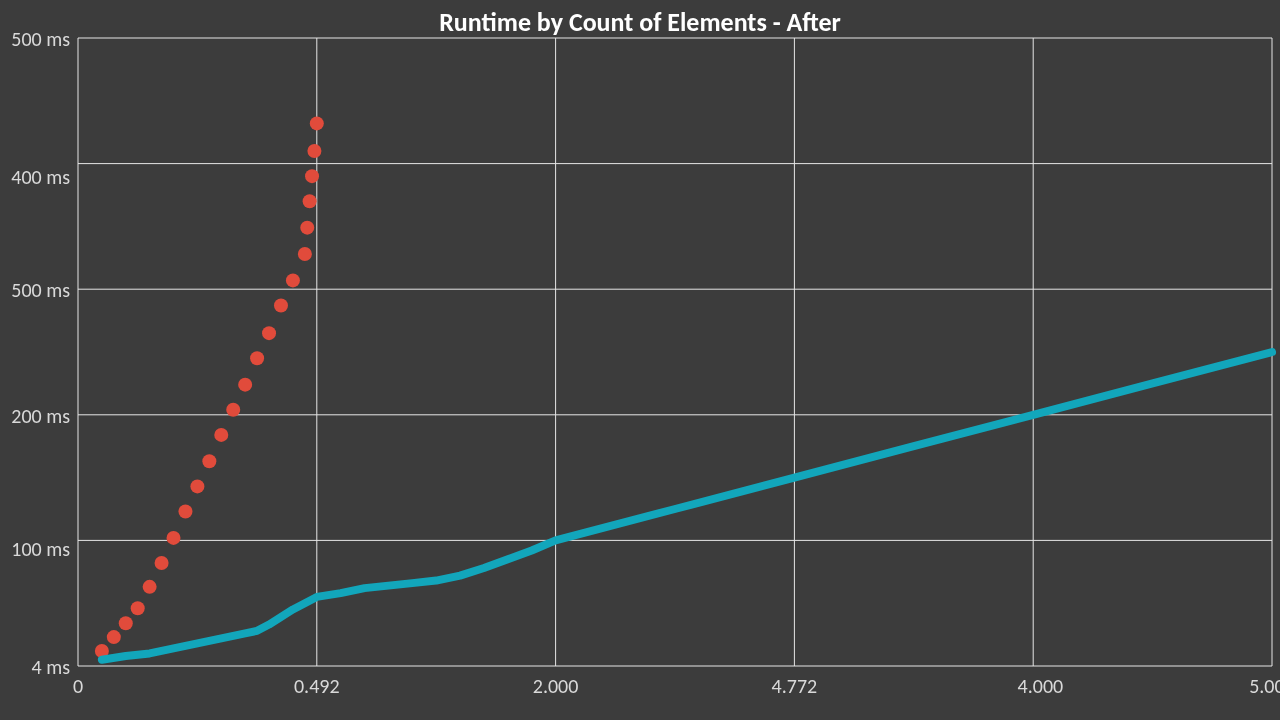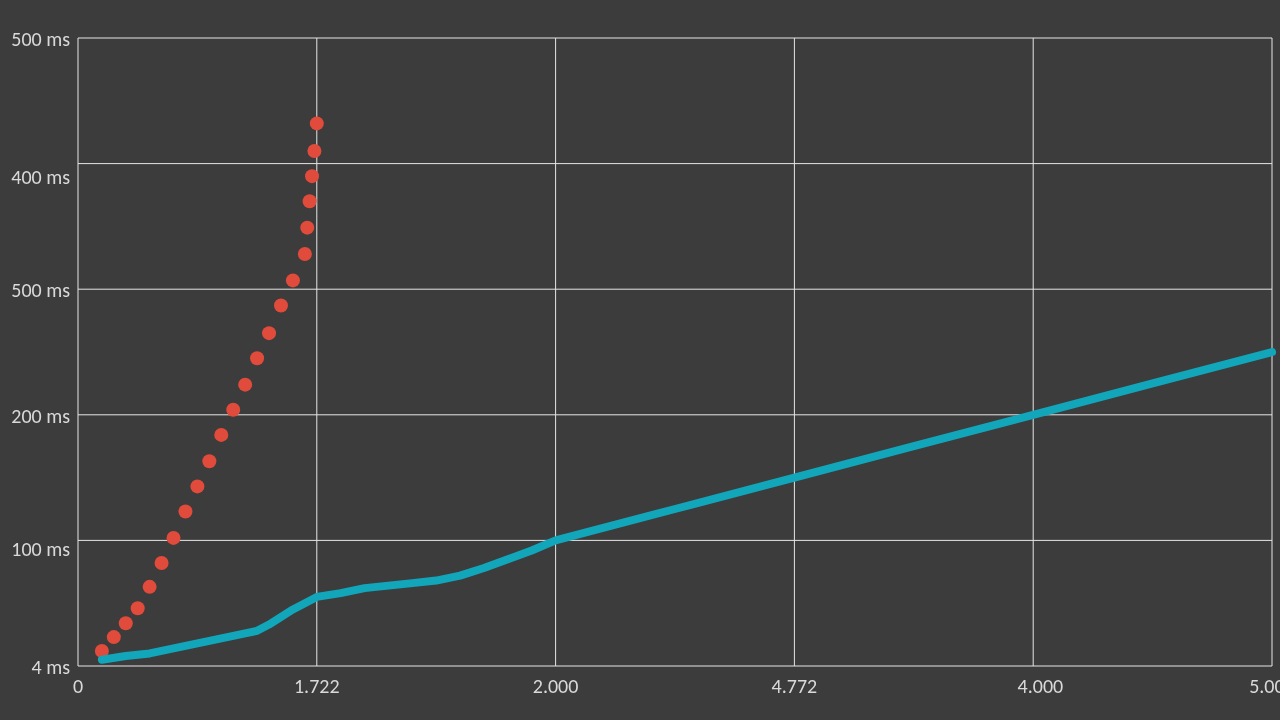--- a/index.html
+++ b/index.html
@@ -31,20 +31,21 @@
     color: #d9d9d9;
     font-size: 20px;
     white-space: nowrap;
   }
   svg { display: block; }
 </style>
 </head>
 <body>
 
 <div class="chart-wrap">
+  <div class="title">Runtime by Count of Elements - After</div>
   <svg id="chart-svg" width="1280" height="720">
       <g>
         <line x1="78" y1="38" x2="78" y2="666" stroke="#e6e6e6" stroke-width="1"></line>
         <line x1="316.8" y1="38" x2="316.8" y2="666" stroke="#e6e6e6" stroke-width="1"></line>
         <line x1="555.6" y1="38" x2="555.6" y2="666" stroke="#e6e6e6" stroke-width="1"></line>
         <line x1="794.4" y1="38" x2="794.4" y2="666" stroke="#e6e6e6" stroke-width="1"></line>
         <line x1="1033.2" y1="38" x2="1033.2" y2="666" stroke="#e6e6e6" stroke-width="1"></line>
         <line x1="1272" y1="38" x2="1272" y2="666" stroke="#e6e6e6" stroke-width="1"></line>
         <line x1="78" y1="666" x2="1272" y2="666" stroke="#e6e6e6" stroke-width="1"></line>
         <line x1="78" y1="540.4" x2="1272" y2="540.4" stroke="#e6e6e6" stroke-width="1"></line>
@@ -80,18 +81,18 @@
       </g>
       <path d="M101.88 659.72 L125.75999999999999 655.952 L149.64 653.44 L173.51999999999998 648.416 L197.4 643.392 L221.28 638.368 L233.22 635.856 L245.16000000000003 633.344 L257.1 630.832 L269.03999999999996 624.552 L292.91999999999996 609.48 L316.8 596.92 L340.68 593.152 L364.56 588.128 L388.44 585.616 L412.32000000000005 583.104 L436.2 580.592 L460.08 575.568 L483.96000000000004 568.032 L507.84 559.24 L531.72 550.448 L555.6 540.4 L675 509 L794.4 477.6 L913.8 446.20000000000005 L1033.2 414.79999999999995 L1152.6000000000001 383.4 L1272 352" stroke="#12a6bb" stroke-width="8" fill="none" stroke-linejoin="round" stroke-linecap="round"></path>
     </svg>
 <div class="ylabel" style="top: 655px; right: 1210px; text-align: right;">4 ms</div>
     <div class="ylabel" style="top: 537px; right: 1210px; text-align: right;">100 ms</div>
     <div class="ylabel" style="top: 403.8px; right: 1210px; text-align: left;">200 ms</div>
     <div class="ylabel" style="top: 278.2px; right: 1210px; text-align: right;">500 ms</div>
     <div class="ylabel" style="top: 165px; right: 1210px; text-align: right;">400 ms</div>
     <div class="ylabel" style="top: 27px; right: 1210px; text-align: right;">500 ms</div>
     <div class="xlabel" style="left: 48px; width: 60px; text-align: center; top: 674px;">0</div>
-    <div class="xlabel" style="left: 286.8px; width: 60px; text-align: center; top: 674px;">1.722</div>
+    <div class="xlabel" style="left: 286.8px; width: 60px; text-align: center; top: 674px;">0.492</div>
     <div class="xlabel" style="left: 525.6px; width: 60px; text-align: center; top: 674px;">2.000</div>
     <div class="xlabel" style="left: 764.4px; width: 60px; text-align: center; top: 674px;">4.772</div>
     <div class="xlabel" style="left: 1003.2px; width: 60px; text-align: right; top: 674px;">4.000</div>
     <div class="xlabel" style="left: 1242px; width: 60px; text-align: center; top: 674px;">5.000</div>
   </div>
 
 </body></html>

